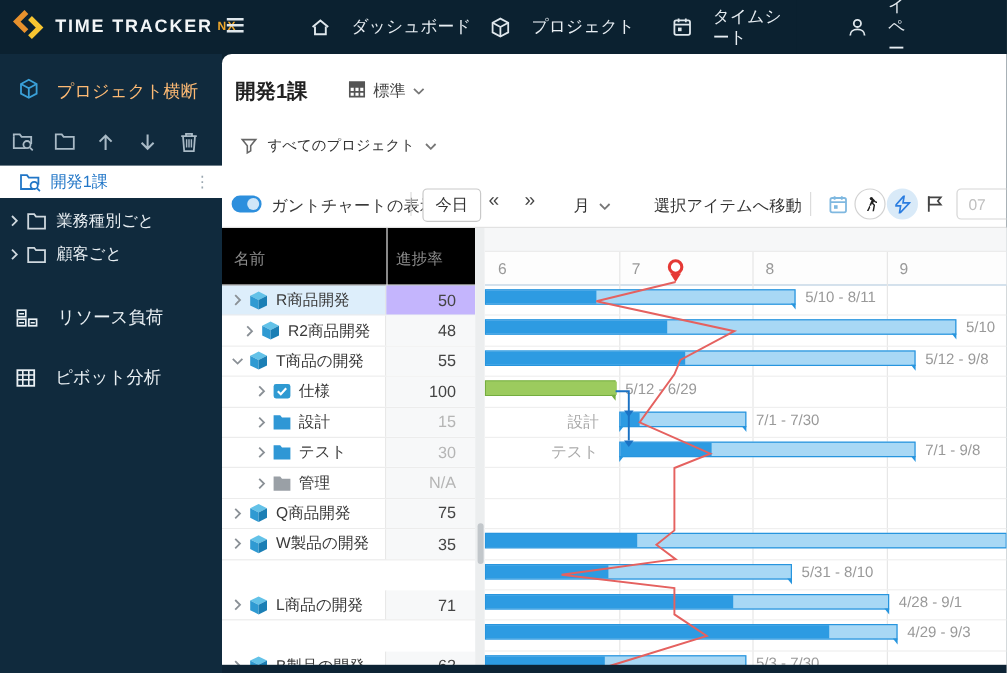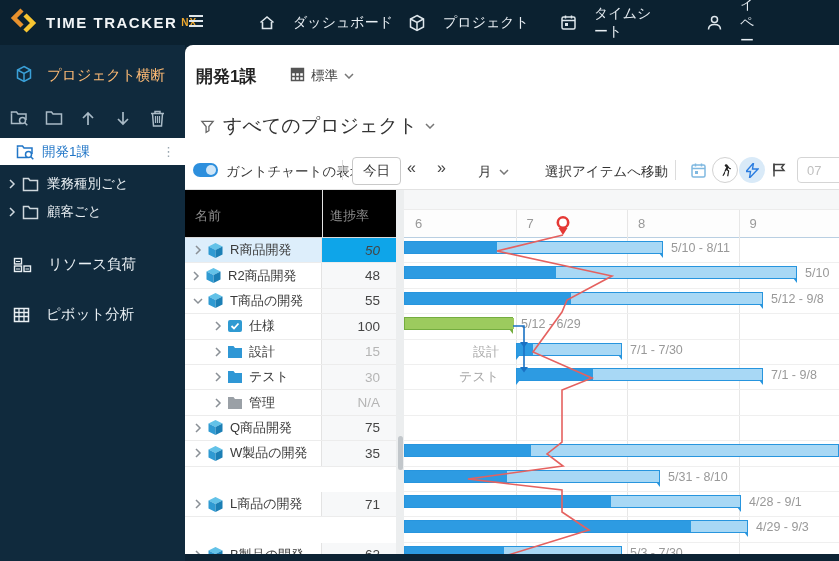--- a/index.html
+++ b/index.html
@@ -33,21 +33,21 @@
     color:#eaf0f4; font-size:14.5px; padding-left:13px; cursor:pointer; }
 
   
   .main { position:absolute; left:185px; top:45px; width:654px; height:516px; background:#fff;
     border-top-left-radius:8px; overflow:hidden; }
   .title-row { position:absolute; left:0; top:0; width:654px; height:55px; }
   .page-title { position:absolute; left:11px; top:20px; font-size:17px; font-weight:bold; color:#222; }
   .view-sel { position:absolute; left:105px; top:22px; display:flex; align-items:center; gap:6px;
     color:#444; font-size:13.5px; cursor:pointer; }
   .filter-row { position:absolute; left:15px; top:68px; display:flex; align-items:center; gap:8px;
-    color:#333; font-size:19px; cursor:pointer; }
+    color:#333; font-size:12px; cursor:pointer; }
   .toolbar { position:absolute; left:0; top:105px; width:654px; height:40px; border-bottom:1px solid #e2e2e2; overflow:hidden; }
   .toggle { position:absolute; left:8px; top:13px; width:25px; height:14px; border-radius:8px;
     background:#2d8fdd; cursor:pointer; }
   .toggle .knob { position:absolute; right:2px; top:2px; width:10px; height:10px; border-radius:50%; background:#cfe6f8; }
   .tg-label { position:absolute; left:41px; top:13px; font-size:13.5px; color:#3a3a3a; }
   .tb-div { position:absolute; top:10px; width:1px; height:20px; background:#dcdcdc; }
   .btn-today { position:absolute; left:167px; top:7px; border:1px solid #c9c9c9; border-radius:4px;
     background:#fff; font-size:13.5px; color:#333; padding:4px 10px; cursor:pointer; }
   .tb-arrow { position:absolute; top:9px; font-size:16px; color:#444; cursor:pointer; letter-spacing:2px; }
   .tb-scale { position:absolute; left:293px; top:13px; display:flex; gap:7px; align-items:center;
@@ -72,21 +72,21 @@
   .trow { position:absolute; left:0; width:211px; height:25.4px; border-bottom:1px solid #ececec; background:#fff; cursor:pointer; }
   .trow.sel { background:#ddeefb; }
   .ncell { position:absolute; left:0; top:0; width:137px; height:100%; display:flex; align-items:center;
     border-right:1px solid #e3e3e3; overflow:hidden; }
   .ncell .chev { display:flex; width:14px; justify-content:center; flex:none; }
   .ncell .ric { display:flex; flex:none; margin-left:2px; }
   .ncell .nm { margin-left:6px; font-size:13px; color:#3a3a3a; white-space:nowrap; }
   .pcell { position:absolute; left:137px; top:0; width:74px; height:100%; background:#f7f8f9;
     display:flex; align-items:center; justify-content:flex-end; padding-right:16px;
     font-size:13.5px; color:#444; }
-  .trow.sel .pcell { background:#0ea5e9;font-style:italic; }
+  .trow.sel .pcell { background:#c4b5fd; }
   .pcell.muted { color:#b5b5b5; }
 
   .splitter { position:absolute; left:211px; top:0; width:8px; height:371px; background:#eceeef; }
   .sthumb { position:absolute; left:1.5px; top:246px; width:5px; height:34px; border-radius:3px; background:#c2c7cb; cursor:pointer; }
 
   .gantt { position:absolute; left:219px; top:0; width:435px; height:371px; overflow:hidden; background:#fff; }
   .ghead-top { position:absolute; left:0; top:0; width:435px; height:20px; background:#f6f7f8; border-bottom:1px solid #ececec; }
   .ghead-mon { position:absolute; left:0; top:20px; width:435px; height:28px; background:#fdfdfd; border-bottom:1px solid #b9cfe2; }
   .mon-label { position:absolute; top:6px; font-size:13px; color:#999; }
   .gridline { position:absolute; top:20px; width:1px; height:351px; background:#e7e7e7; }
@@ -379,21 +379,21 @@
                       <polygon points="1.5,4.5 8.5,8 8.5,16 1.5,12.5" fill="#2f9ad2"></polygon>
                       <polygon points="15.5,4.5 8.5,8 8.5,16 15.5,12.5" fill="#1b7fb5"></polygon>
                     </svg>
                   </span>
                 </span>
                 <span class="nm">R商品開発</span>
               </div>
               <div class="pcell">50</div>
             </div>
             <div class="trow" style="top: 25.4px;">
-              <div class="ncell" style="padding-left: 4px;">
+              <div class="ncell" style="padding-left: 16px;">
                 <span class="chev">
                   <span style="display: inline-flex;">
                     <svg width="8" height="10" viewBox="0 0 8 10">
                       <polyline points="2,1 6,5 2,9" fill="none" stroke="#8a9096" stroke-width="1.5"></polyline>
                     </svg>
                   </span>
                 </span>
                 <span class="ric">
                   <span style="display: inline-flex;">
                     <svg width="17" height="17" viewBox="0 0 17 17">

